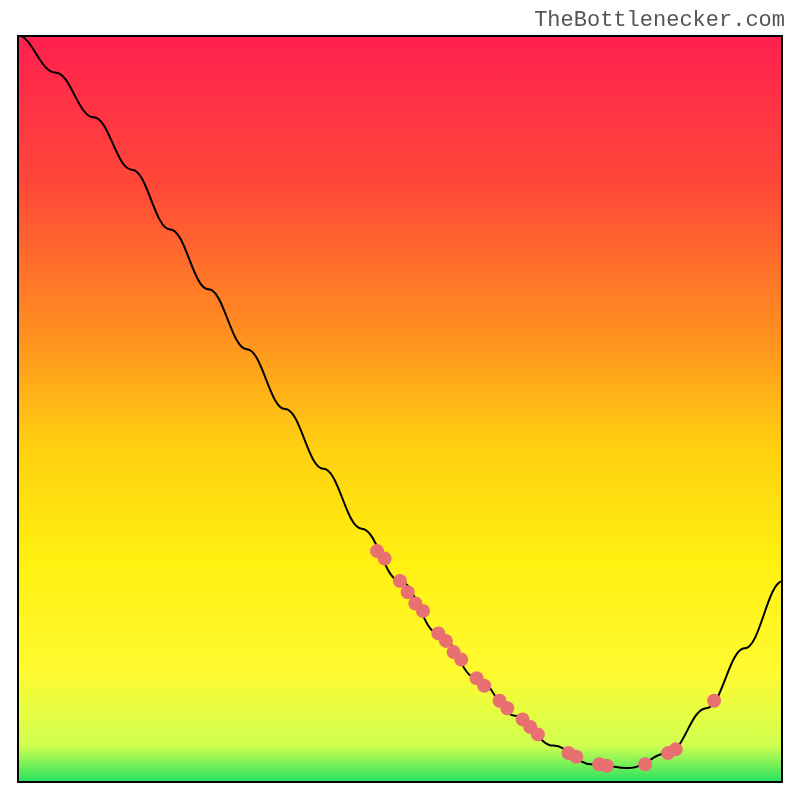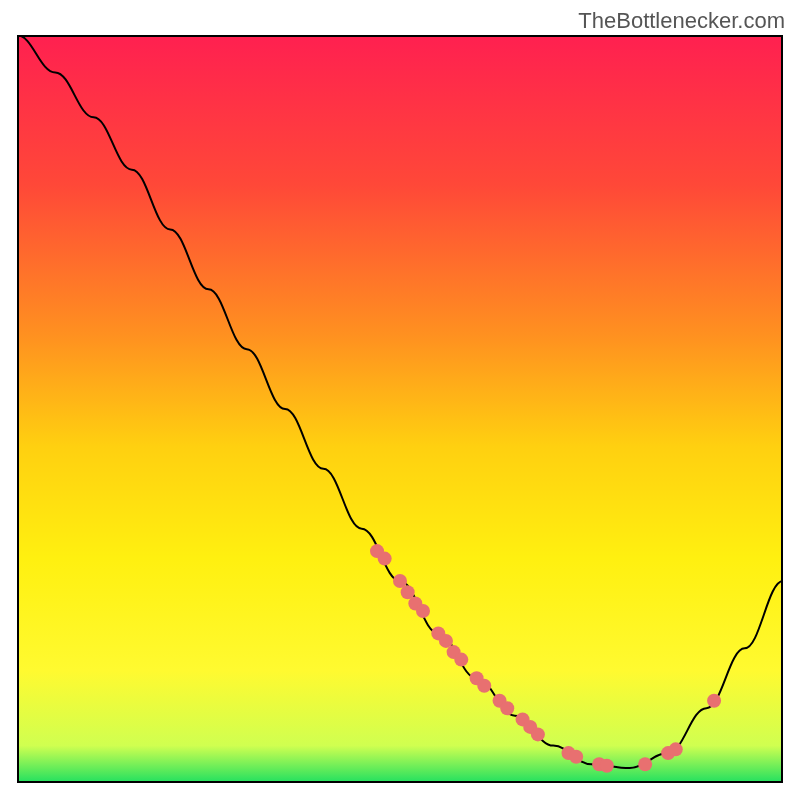--- a/index.html
+++ b/index.html
@@ -15,20 +15,21 @@
       position: relative;
     }
     .watermark {
       position: absolute;
       top: 8px;
       right: 15px;
       font-size: 22px;
       color: #555555;
       font-weight: normal;
       z-index: 10;
+      font-family: Liberation Mono, monospace;
     }
     .chart-container {
       position: absolute;
       top: 35px;
       left: 17px;
       width: 766px;
       height: 748px;
     }
     .gradient-bg {
       position: absolute;

